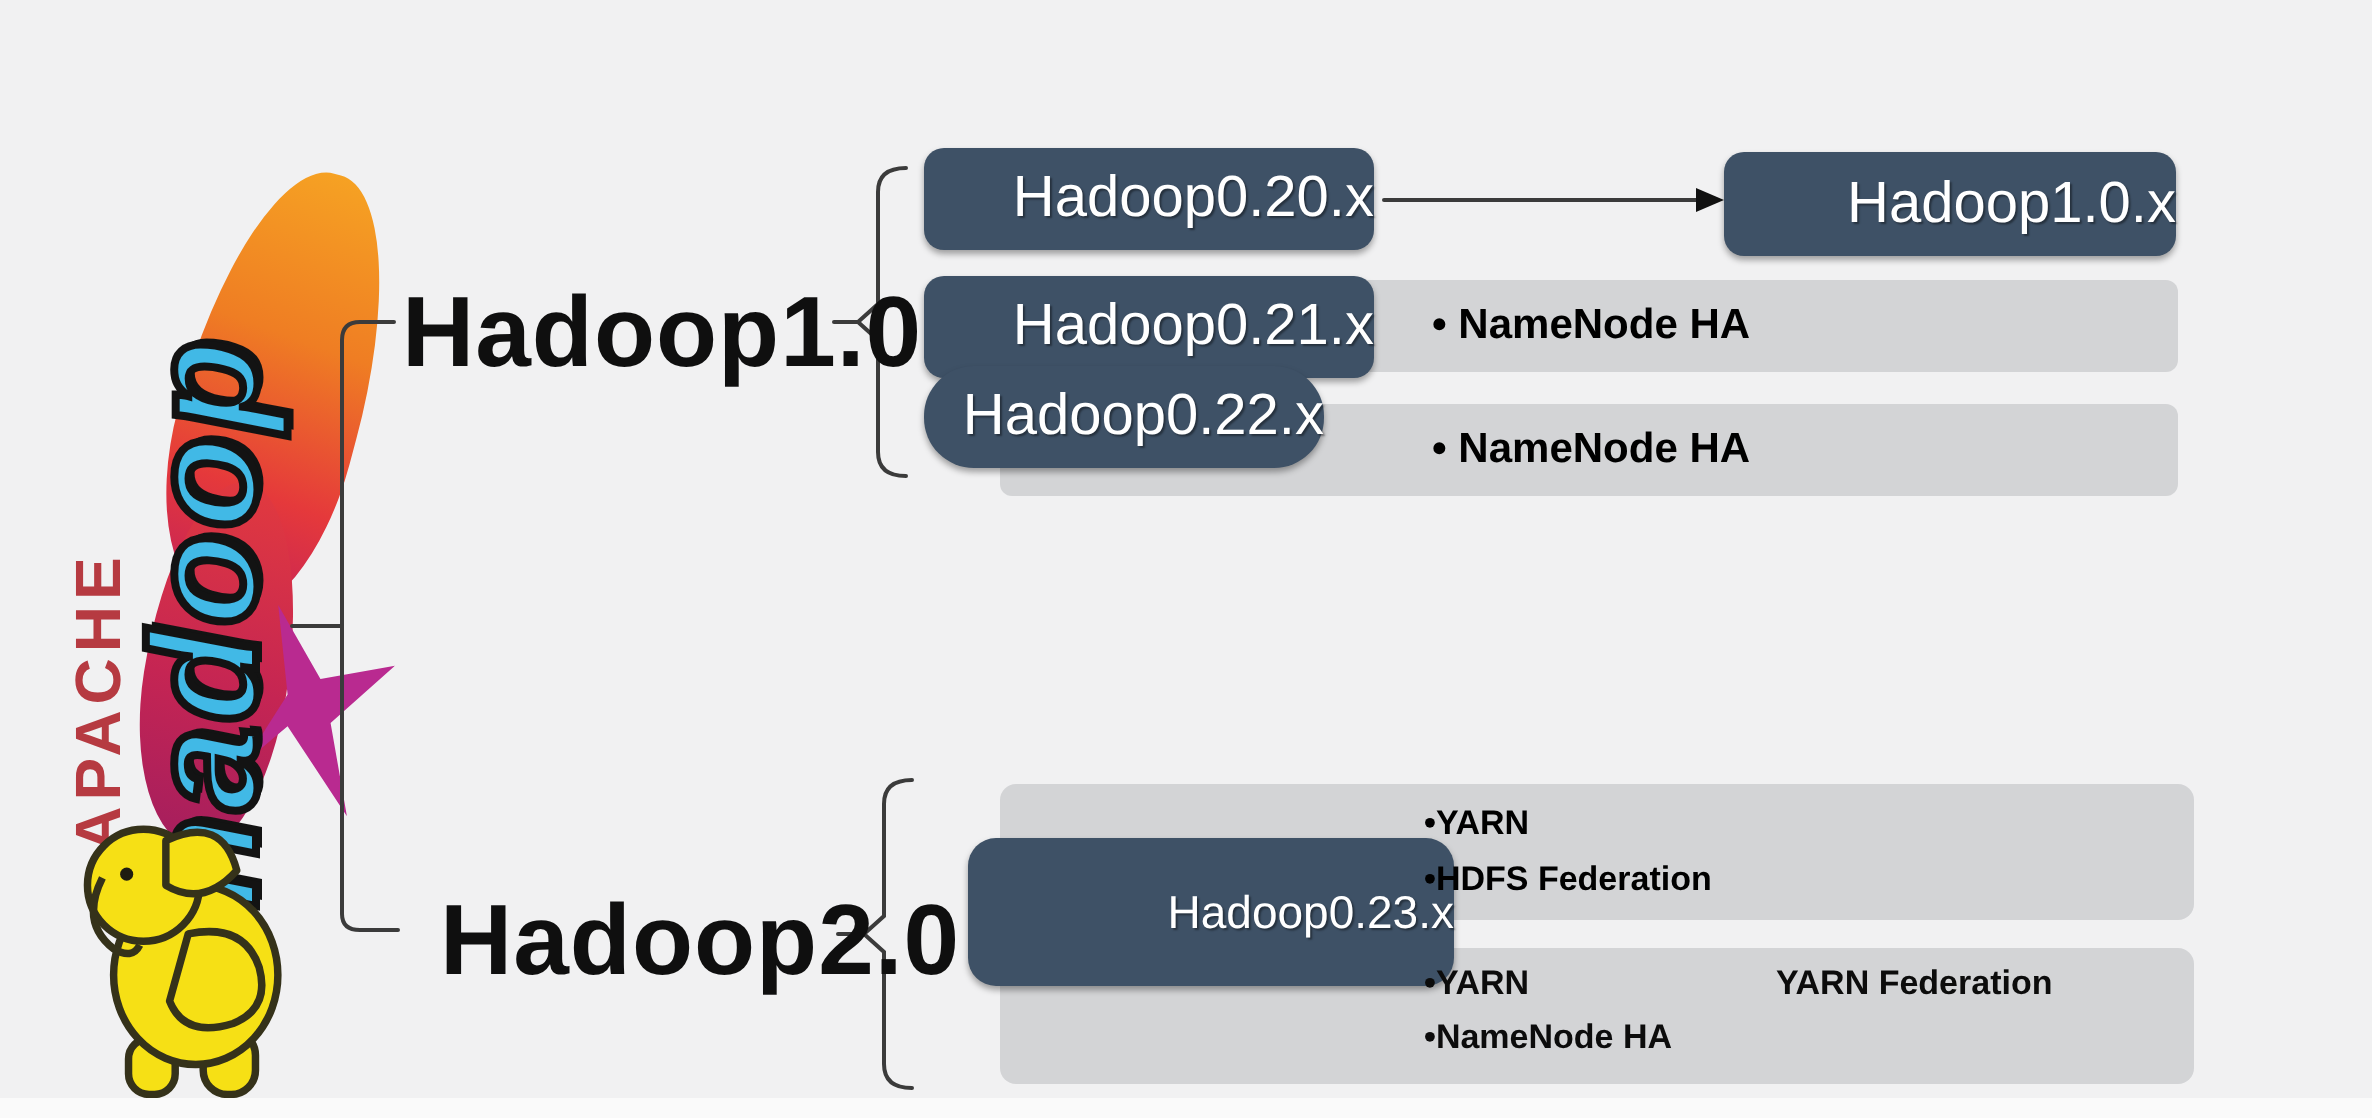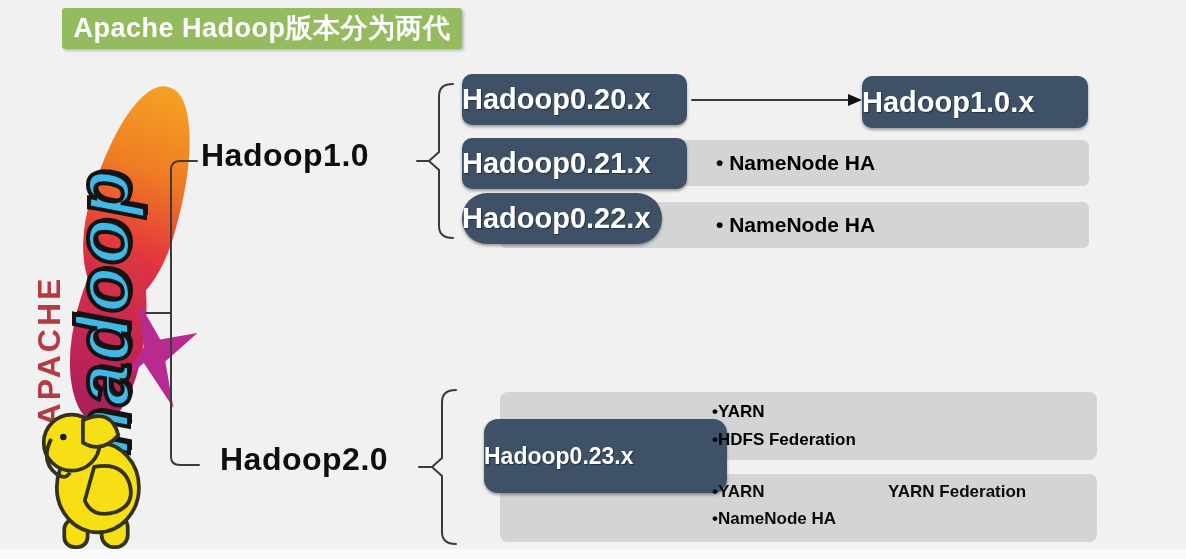--- a/index.html
+++ b/index.html
@@ -29,59 +29,58 @@
            text-align:center;line-height:88px;-webkit-text-stroke:4px #131313;
            text-shadow:3px 3px 0 #131313;}
   .elephant{position:absolute;left:25px;top:330px;width:112px;height:150px;}
 
   
   .connectors{position:absolute;left:0;top:0;width:1186px;height:559px;z-index:1;}
   .connectors path,.connectors line{stroke:#3b3b3b;stroke-width:2;fill:none;stroke-linecap:round;}
   .connectors polygon{fill:#111;stroke:none;}
 
   
-  .gen{position:absolute;color:#0f0f0f;font-size:32px;font-weight:bold;letter-spacing:.5px;z-index:2;}
+  .gen{position:absolute;color:#0f0f0f;font-size:50px;font-weight:bold;letter-spacing:.5px;z-index:2;}
   .gen1{left:201px;top:137px;}
   .gen2{left:204px;top:441px;margin-left:16px;}
 
   
   .bar{position:absolute;background:#d3d4d6;border-radius:6px;z-index:2;}
   .bar21{left:500px;top:140px;width:589px;height:46px;}
   .bar22{left:500px;top:202px;width:589px;height:46px;}
   .bar23{left:500px;top:392px;width:597px;height:68px;border-radius:8px;}
   .bar2x{left:500px;top:474px;width:597px;height:68px;border-radius:8px;}
 
   
-  .vbox{position:absolute;background:#3e5166;color:#fff;font-weight:bold;text-align:left;
+  .vbox{position:absolute;background:#3e5166;color:#fff;font-weight:normal;text-align:right;
         border-radius:10px;z-index:3;box-shadow:0 2px 3px rgba(0,0,0,.35);
         text-shadow:1px 1px 1px rgba(0,0,0,.4);}
   .b020{left:462px;top:74px;width:225px;height:51px;font-size:29px;line-height:51px;}
   .b021{left:462px;top:138px;width:225px;height:51px;font-size:29px;line-height:51px;}
-  .b022{left:462px;top:193px;width:200px;height:51px;font-size:29px;line-height:51px;border-radius:25px;}
+  .b022{left:462px;top:183px;width:200px;height:51px;font-size:29px;line-height:51px;border-radius:25px;}
   .b10x{left:862px;top:76px;width:226px;height:52px;font-size:29px;line-height:52px;}
   .b023{left:484px;top:388px;width:243px;height:74px;font-size:23px;line-height:74px;border-radius:14px;margin-top:31px;}
   .b2x{left:462px;top:468px;width:243px;height:75px;font-size:33px;line-height:75px;border-radius:14px;}
 
   
   .feat{position:absolute;color:#000000;font-weight:bold;z-index:4;}
   .f21{left:716px;top:151px;font-size:21px;}
   .f22{left:716px;top:213px;font-size:21px;}
   .f23{left:712px;top:398px;font-size:17px;line-height:28px;}
   .f2x-line{position:absolute;font-size:17px;font-weight:bold;color:#0c0c0c;z-index:4;}
   .f2x-a{left:712px;top:482px;}
   .f2x-b{left:888px;top:482px;}
   .f2x-c{left:712px;top:509px;}
   .f2x-d{left:880px;top:509px;}
 </style>
 </head>
 <body>
 
 <div class="stage">
 
-  <div class="badge">Apache Hadoop版本分为两代</div>
 
   <div class="logo">
     <div class="feather"></div>
     <div class="feather-lower"></div>
     <div class="splash"></div>
     <div class="apache-word">APACHE</div>
     <div class="hadoop-word">hadoop</div>
     <svg class="elephant" viewBox="0 0 120 160">
       <g fill="#f6e015" stroke="#35321a" stroke-width="4" stroke-linejoin="round">
         <rect x="66" y="118" width="28" height="34" rx="13"></rect>

